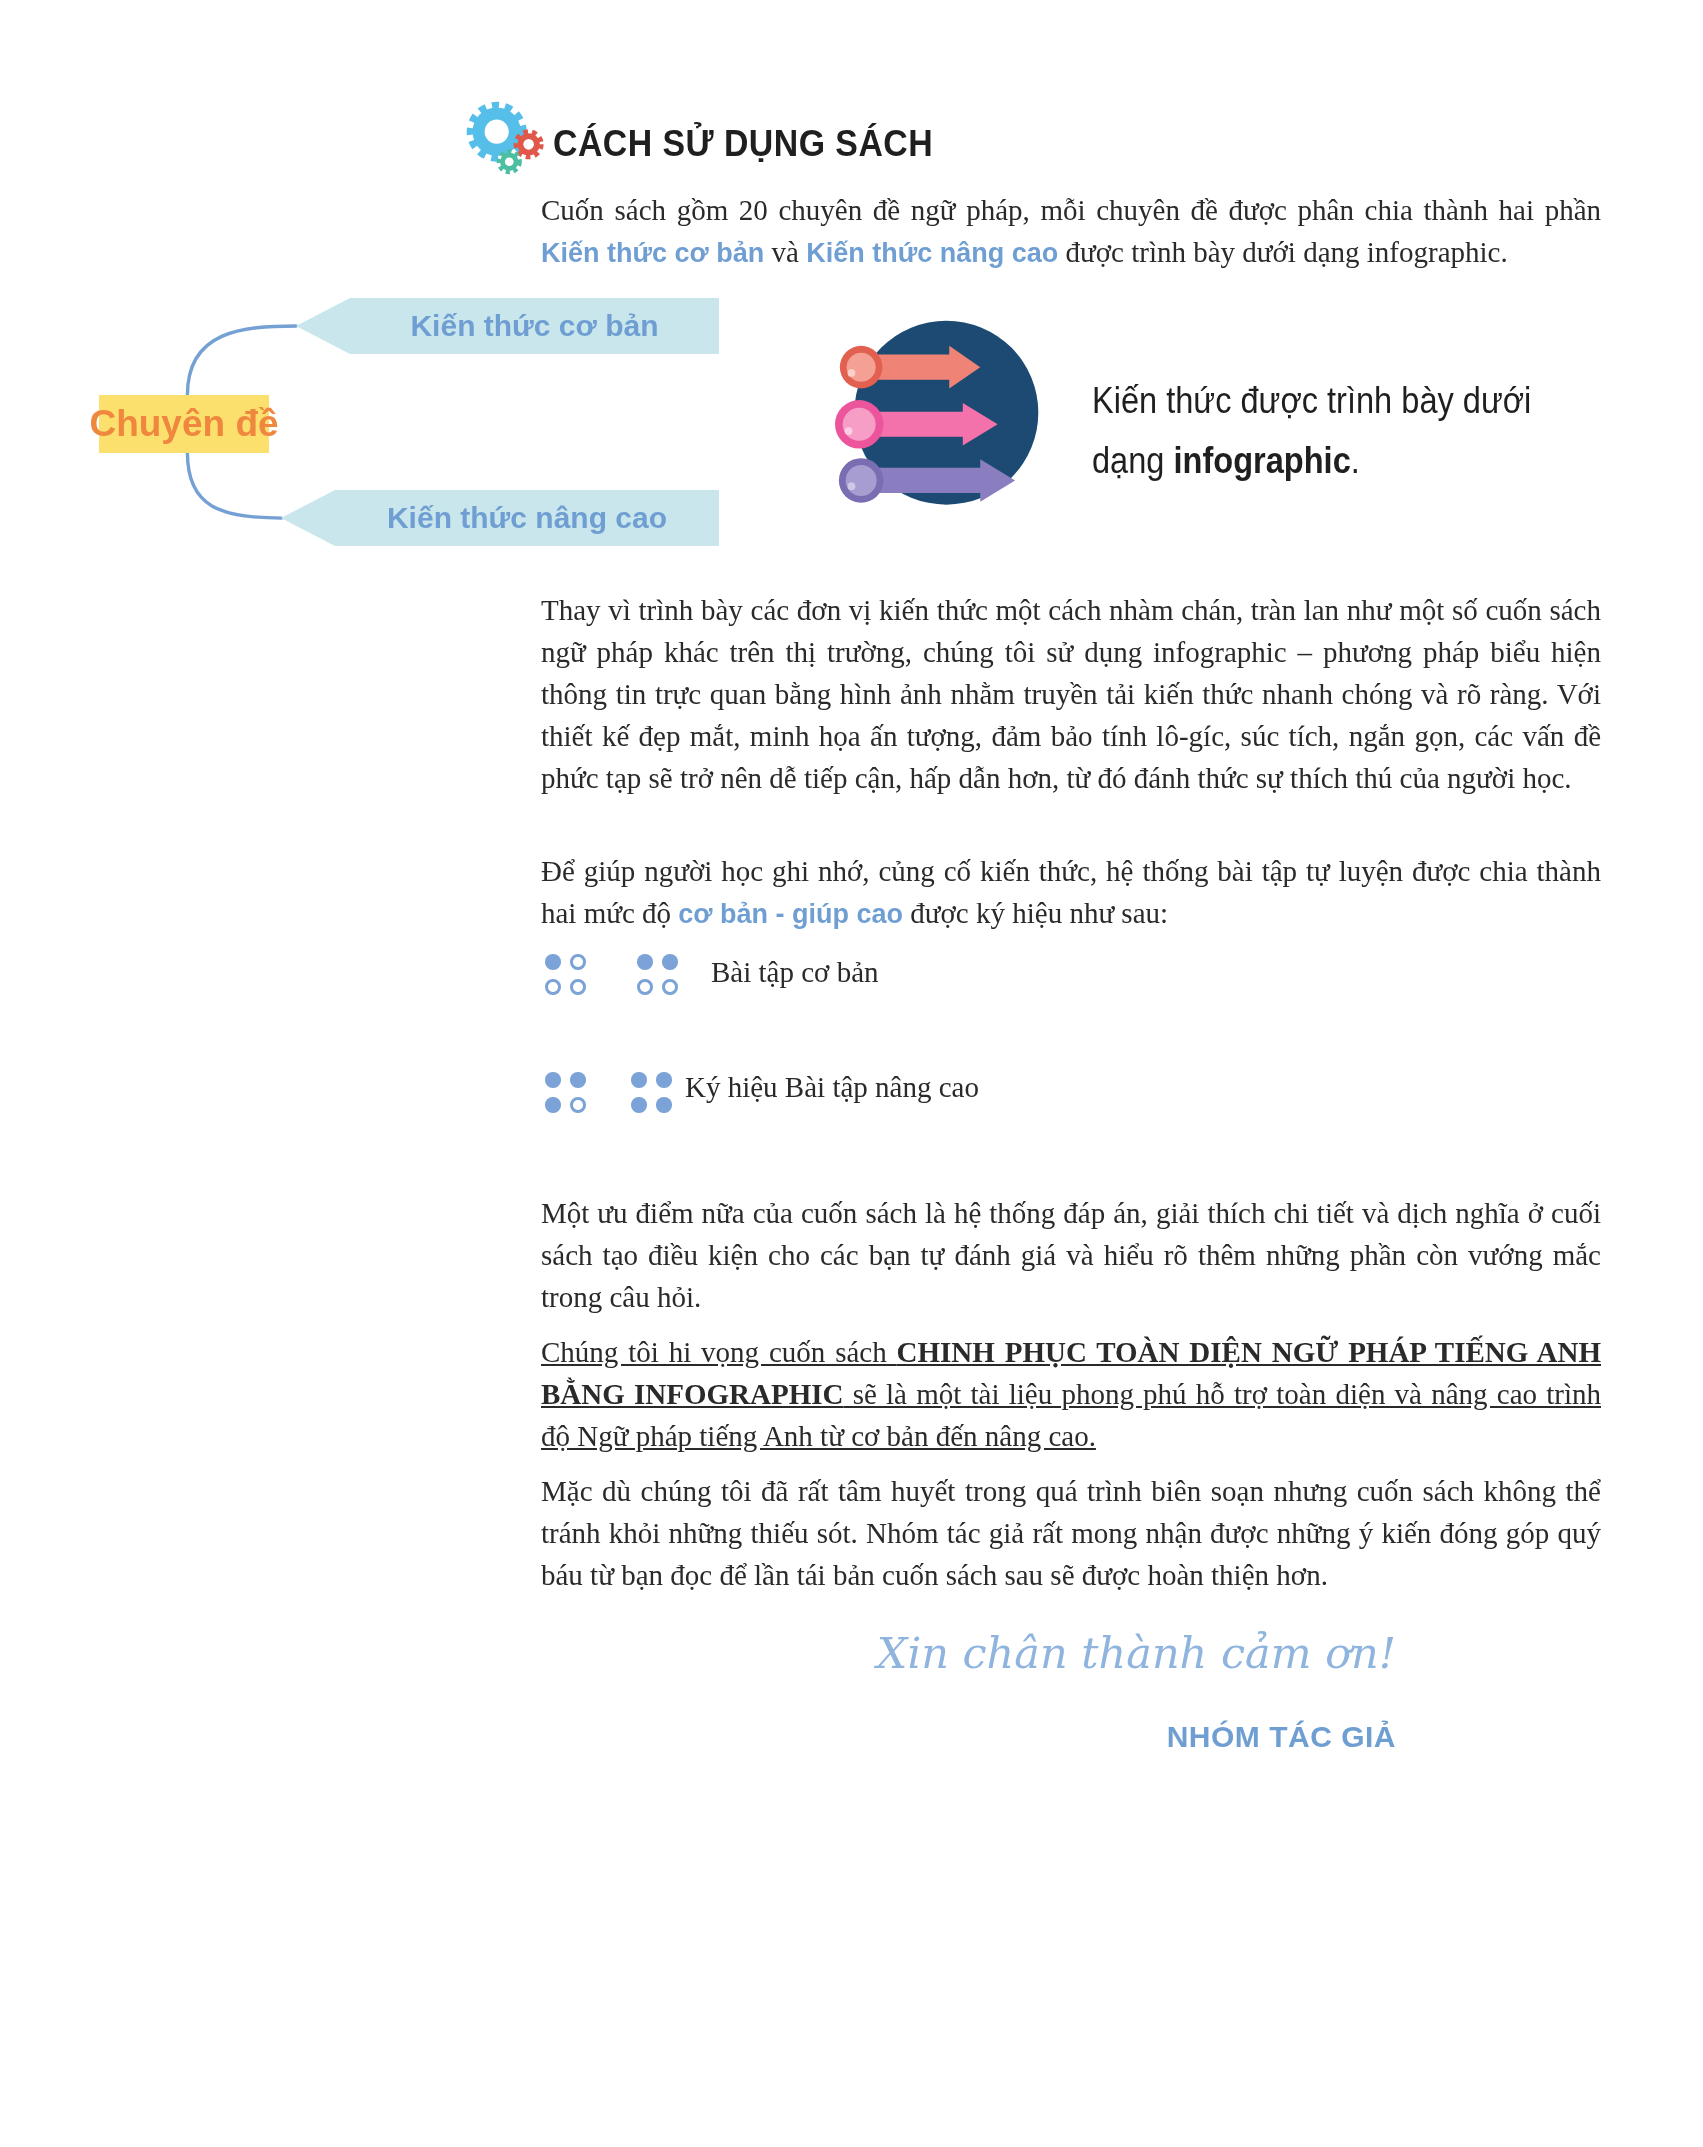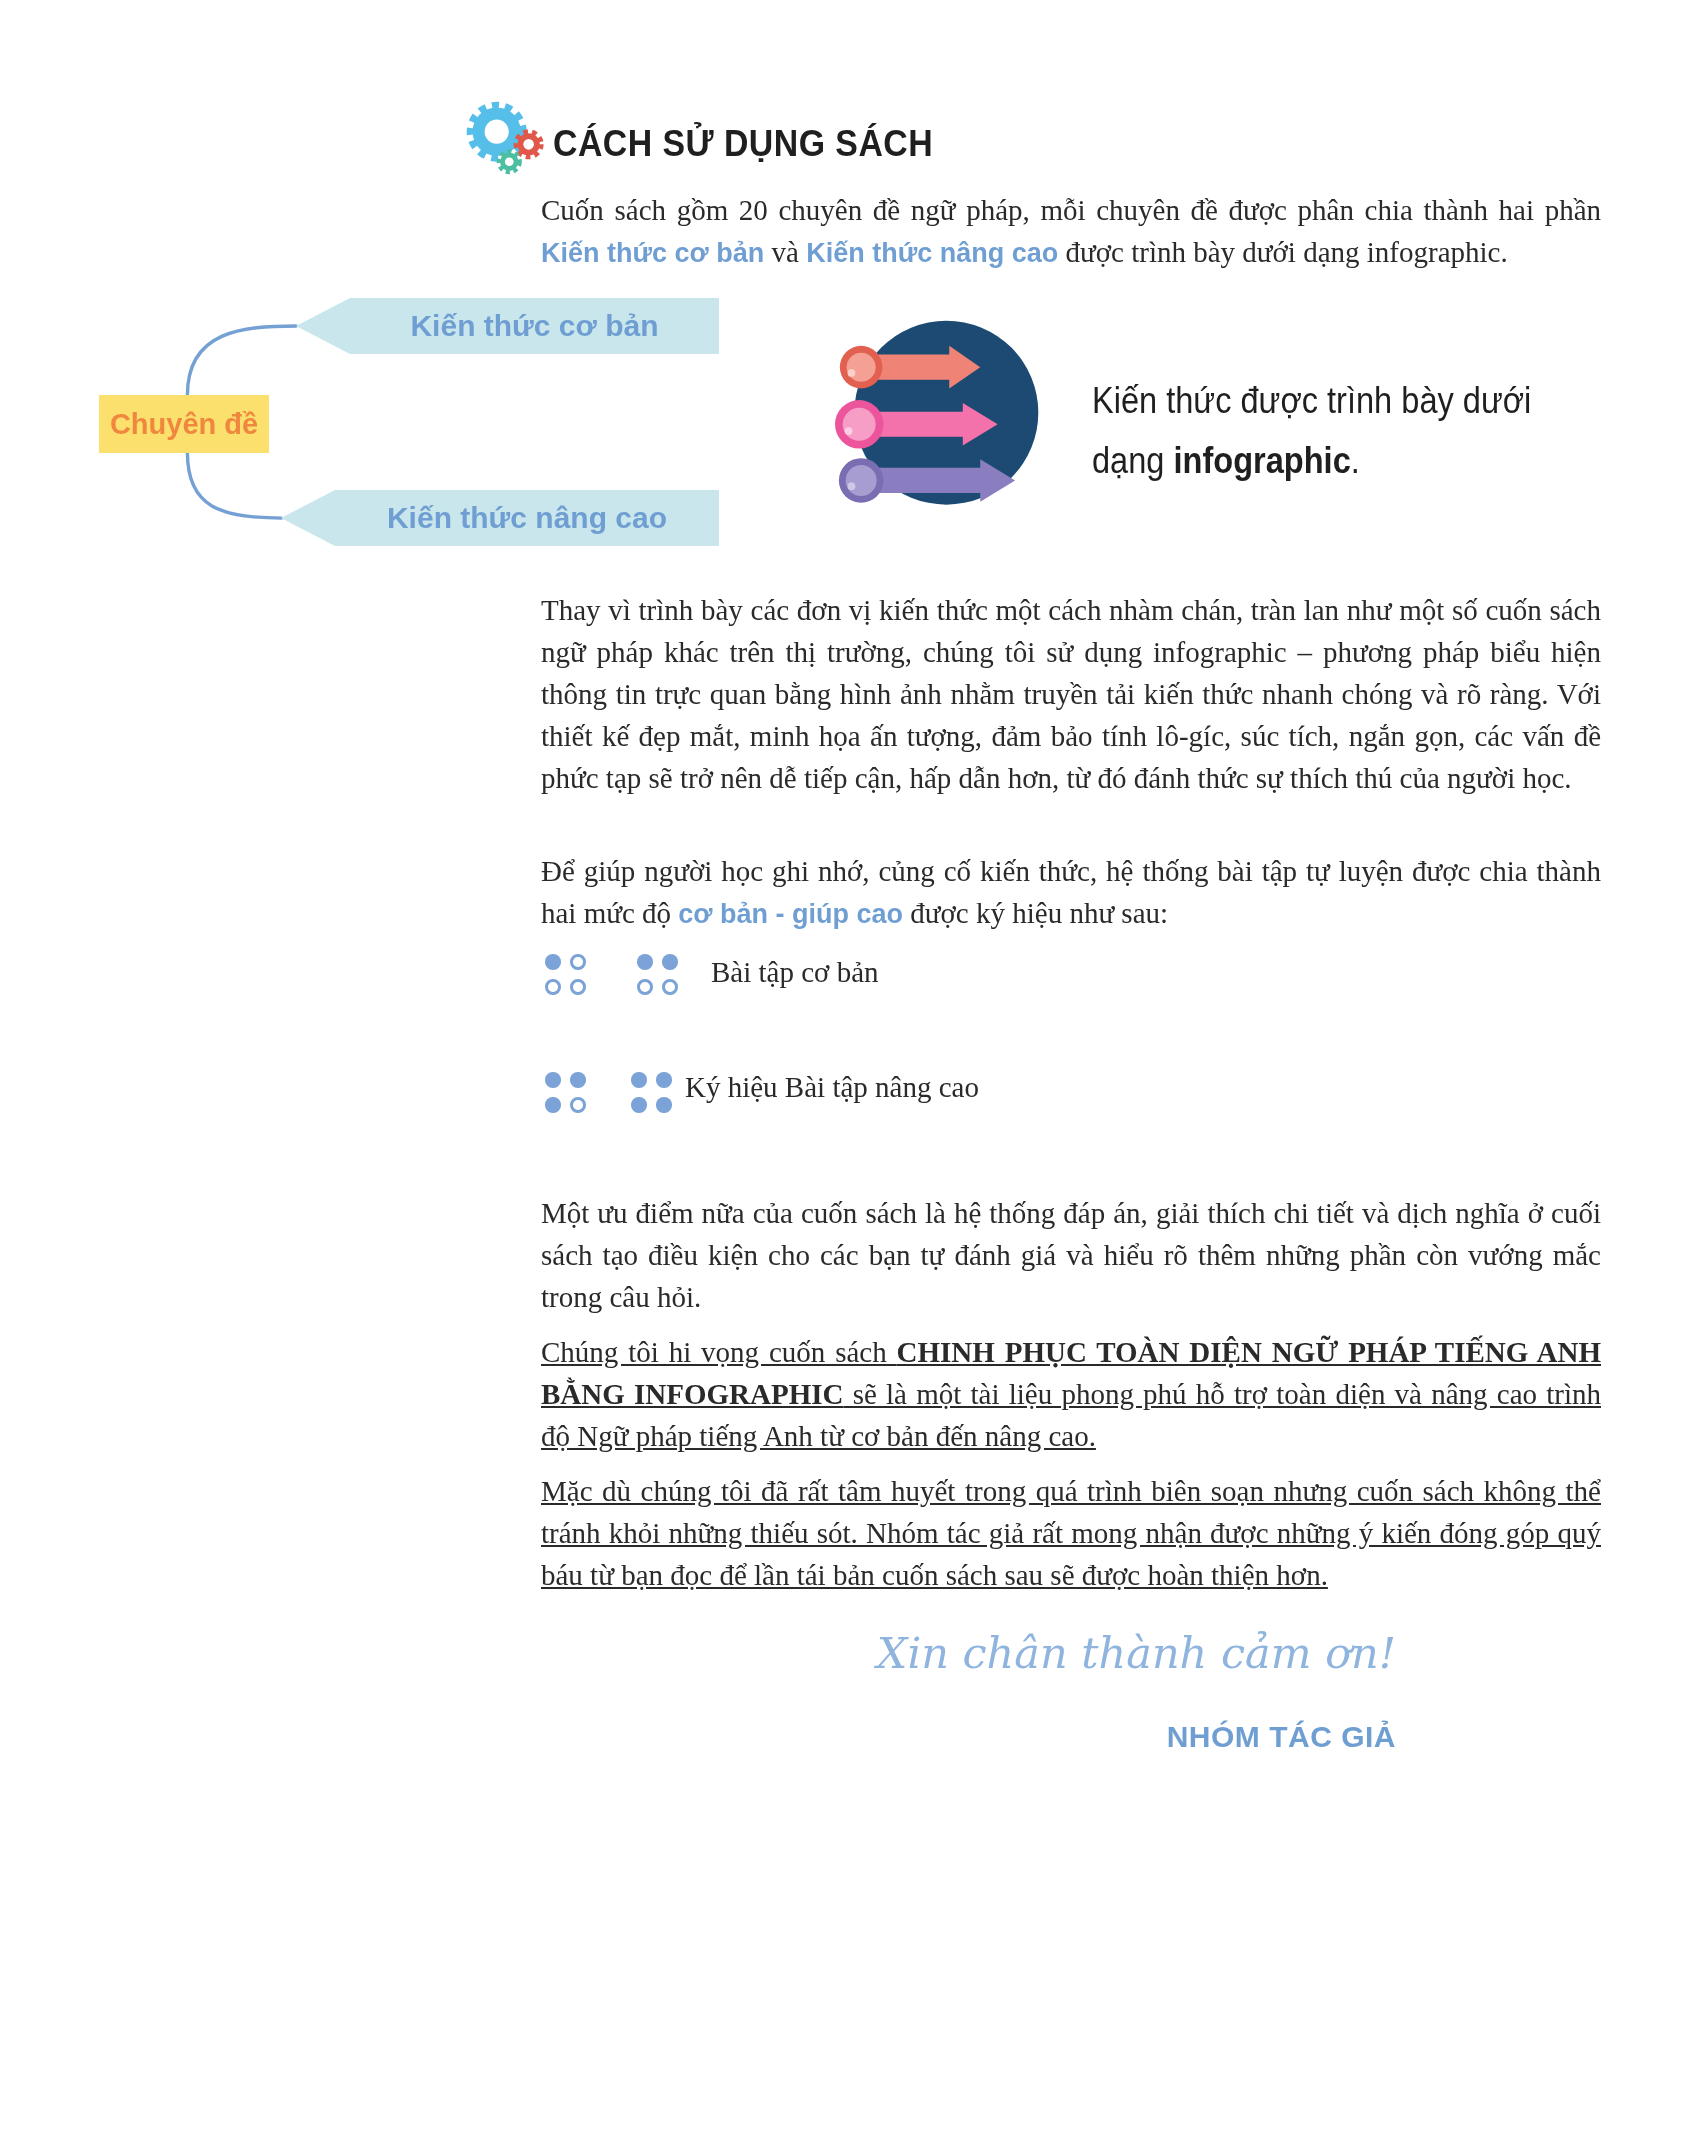--- a/index.html
+++ b/index.html
@@ -21,21 +21,21 @@
   
   .para {
     position:absolute; left:541px; width:1060px; margin:0;
     font-size:29px; line-height:42px; text-align:justify; color:#2a2a2a;
   }
   .p1 { top:189px; }
   .p2 { top:589px; }
   .p3 { top:850px; }
   .p4 { top:1192px; }
   .p5 { top:1331px;text-decoration:underline; }
-  .p6 { top:1470px;text-decoration:underline; }
+  .p6 { top:1470px; }
   .hl {
     font-family:"Liberation Sans", sans-serif; font-weight:700;
     color:#6f9ed2; font-size:27px;
   }
   .serif-bold { font-weight:700; }
 
   
   .connectors { position:absolute; left:0; top:0; pointer-events:none; }
   .banner {
     position:absolute; height:56px; background:#c9e6ec;
@@ -43,21 +43,21 @@
     font-family:"Liberation Sans", sans-serif; font-weight:700; font-size:30px;
     color:#6f9ed2; box-sizing:border-box; padding-left:54px; white-space:nowrap;
   }
   .banner-basic  { left:296px; top:298px; width:423px;
     clip-path:polygon(0 50%, 54px 0, 100% 0, 100% 100%, 54px 100%); }
   .banner-adv    { left:281px; top:490px; width:438px;
     clip-path:polygon(0 50%, 54px 0, 100% 0, 100% 100%, 54px 100%); }
   .topic-box {
     position:absolute; left:99px; top:395px; width:170px; height:58px;
     background:#fbe06d; display:flex; align-items:center; justify-content:center;
-    font-family:"Liberation Sans", sans-serif; font-weight:700; font-size:29px;
+    font-family:"Liberation Sans", sans-serif; font-weight:700; font-size:37px;
     color:#f0873f; white-space:nowrap;
   }
 
   
   .infographic-art { position:absolute; left:835px; top:311px; }
   .note {
     position:absolute; left:1092px; top:371px; width:621px;
     font-family:"Liberation Sans", sans-serif; font-size:37px; line-height:60px;
     color:#1f1f1f; transform:scaleX(0.88); transform-origin:left top; white-space:nowrap;
   }

